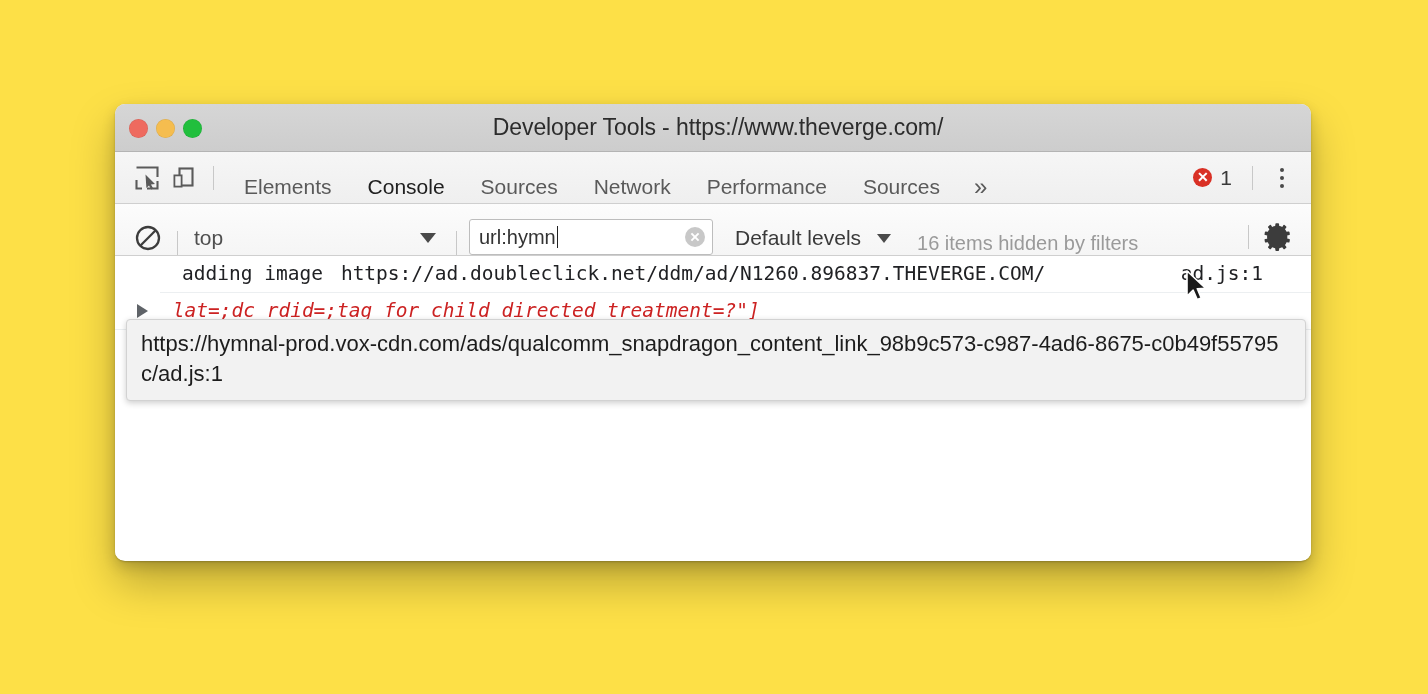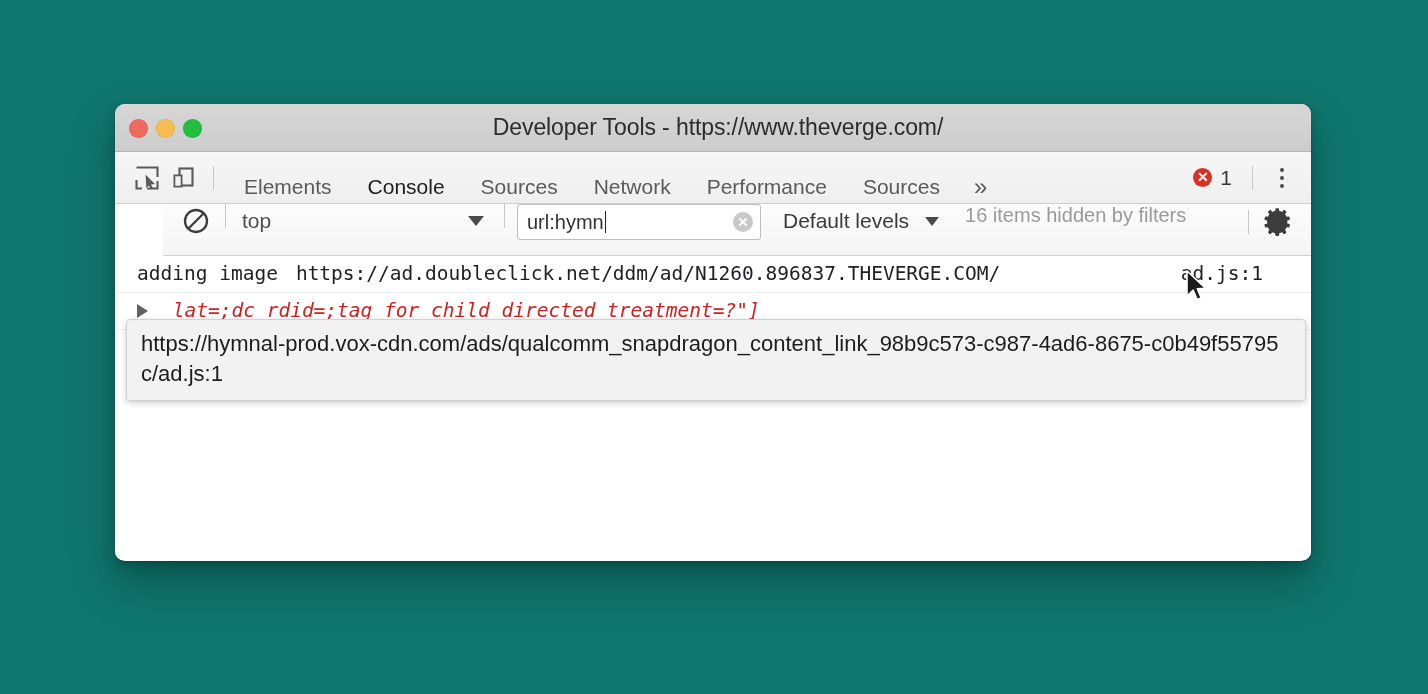--- a/index.html
+++ b/index.html
@@ -10,21 +10,21 @@
     height: 694px;
     overflow: hidden;
     background: #ffffff;
     font-family: "Liberation Sans", sans-serif;
   }
 
   #canvas {
     position: relative;
     width: 1428px;
     height: 694px;
-    background: #0f766e;
+    background: #fde047;
   }
 
   
   .devtools-window {
     position: absolute;
     left: 115px;
     top: 104px;
     width: 1196px;
     height: 457px;
     border-radius: 10px;
@@ -160,23 +160,22 @@
     display: block;
   }
 
   
   .filterbar {
     position: relative;
     height: 52px;
     background: linear-gradient(to bottom, #fcfcfc 0%, #f5f5f5 100%);
     border-bottom: 1px solid #cfcfcf;
     display: flex;
-    align-items: flex-start;
+    align-items: flex-end;
     padding-left: 16px;
-    margin-left: 48px;
   }
   .ban-icon { width: 34px; height: 34px; display:flex; align-items:center; justify-content:center; }
 
   .context-select {
     display: flex;
     align-items: center;
     width: 254px;
     height: 34px;
     padding: 0 8px 0 4px;
   }
@@ -265,21 +264,21 @@
   .console-row {
     position: relative;
     padding: 3px 10px 3px 22px;
     border-bottom: 1px solid #eceff1;
     font-family: "DejaVu Sans Mono", monospace;
     font-size: 19.5px;
     line-height: 30px;
     color: #202124;
     white-space: nowrap;
   }
-  .row-log { display: flex; align-items: flex-end; }
+  .row-log { display: flex; align-items: flex-end; margin-left: 45px; }
   .log-msg { color: #202124; }
   .log-url { margin-left: 18px; color: #202124; }
   .log-source {
     position: absolute;
     right: 48px;
     color: #202124;
   }
   .console-row.error {
     color: #cc2222;
     font-style: italic;

